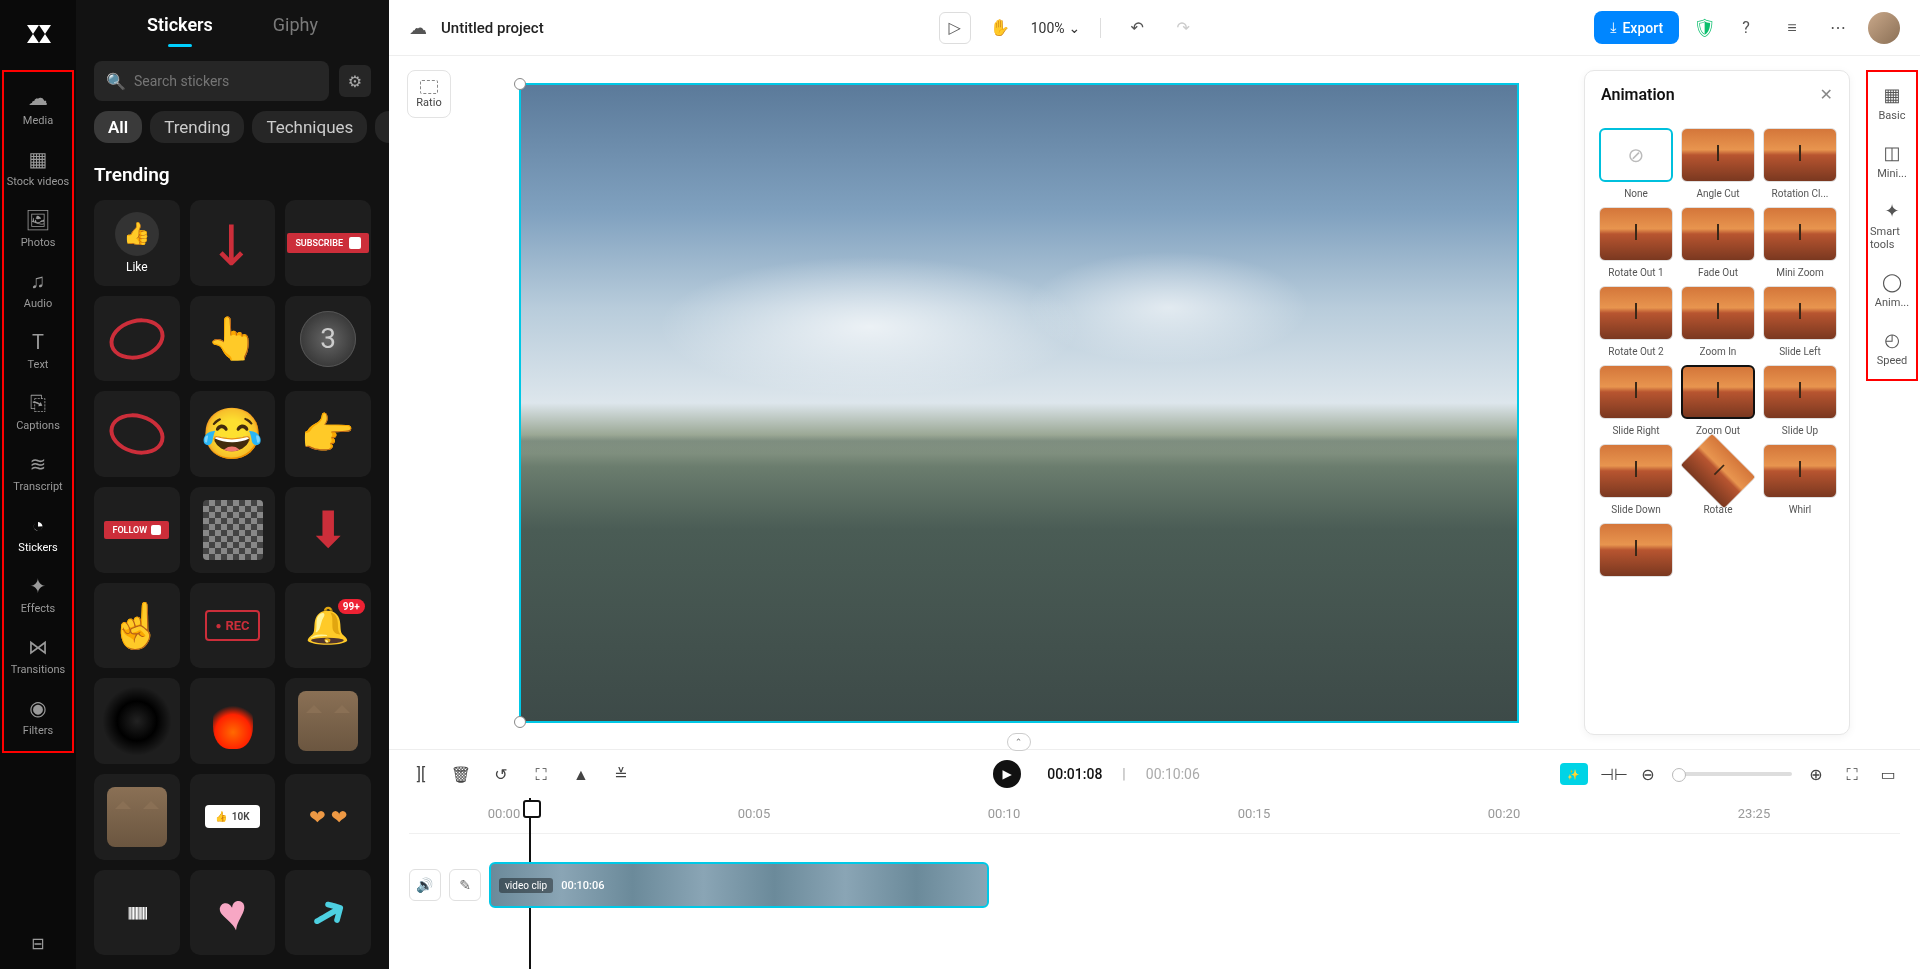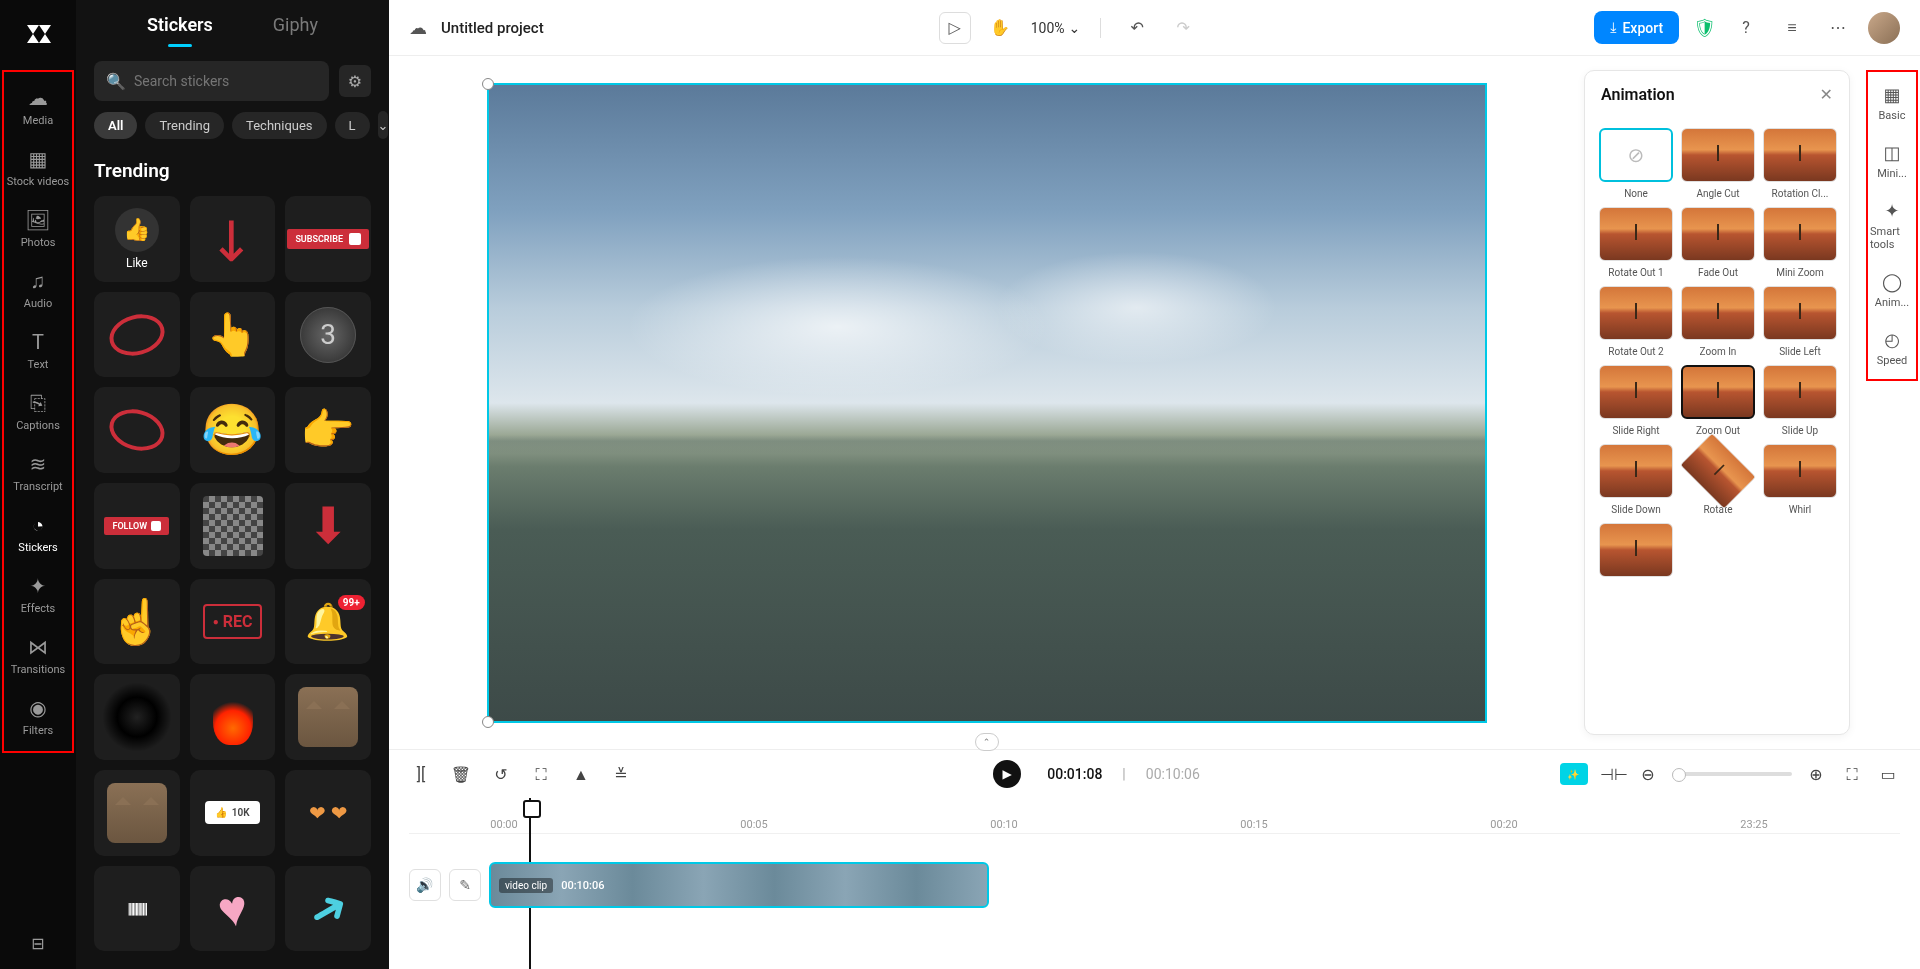--- a/index.html
+++ b/index.html
@@ -14,39 +14,39 @@
 .stickers-panel{width:313px;background:#121212;display:flex;flex-direction:column}
 .sp-tabs{display:flex;padding:14px 24px 0;gap:60px;justify-content:center}
 .sp-tab{color:#7a7a7a;font-size:18px;padding-bottom:12px;cursor:pointer;position:relative}
 .sp-tab.active{color:#fff;font-weight:600}
 .sp-tab.active::after{content:"";position:absolute;bottom:0;left:50%;transform:translateX(-50%);width:24px;height:3px;background:#00d0ff;border-radius:2px}
 .sp-search{display:flex;gap:10px;padding:14px 18px 10px;align-items:center}
 .sp-search-box{flex:1;background:#262626;border-radius:8px;height:40px;display:flex;align-items:center;padding:0 12px;color:#808080}
 .sp-search-box input{background:transparent;border:none;outline:none;color:#ccc;margin-left:8px;font-size:14px;flex:1}
 .sp-filter-btn{width:32px;height:32px;background:#262626;border-radius:6px;display:flex;align-items:center;justify-content:center;color:#aaa;cursor:pointer}
 .sp-chips{display:flex;gap:8px;padding:0 18px 14px;align-items:center}
-.chip{background:#262626;color:#ccc;font-size:13px;padding:6px 14px;border-radius:14px;cursor:pointer;white-space:nowrap}
+.chip{background:#262626;color:#ccc;font-size:17px;padding:6px 14px;border-radius:14px;cursor:pointer;white-space:nowrap}
 .chip.active{background:#3a3a3a;color:#fff;font-weight:600}
 .chip.more{width:30px;height:28px;display:flex;align-items:center;justify-content:center;padding:0}
 .sp-heading{color:#fff;font-size:19px;font-weight:600;padding:6px 18px 14px}
 .sticker-grid{display:grid;grid-template-columns:repeat(3,1fr);gap:10px;padding:0 18px;overflow-y:auto}
 .sticker-cell{aspect-ratio:1;background:#1e1e1e;border-radius:10px;display:flex;align-items:center;justify-content:center;font-size:36px;color:#fff;position:relative;cursor:pointer}
 .sticker-like{flex-direction:column;font-size:12px;gap:4px}
 .sticker-like .thumb{width:44px;height:44px;border-radius:50%;background:#333;display:flex;align-items:center;justify-content:center;font-size:22px;color:#cc2e3a}
 .sticker-sub{background:#cc2e3a;color:#fff;font-size:9px;padding:4px 8px;border-radius:2px;display:flex;align-items:center;gap:6px;font-weight:600}
 .sticker-sub .plus{width:12px;height:12px;background:#fff;border-radius:2px}
 .sticker-arrow{color:#cc2e3a;font-size:56px;transform:rotate(45deg)}
 .sticker-circle{width:56px;height:40px;border:4px solid #cc2e3a;border-radius:50%;transform:rotate(-15deg)}
 .sticker-countdown{width:56px;height:56px;border-radius:50%;background:radial-gradient(circle,#666 0%,#333 80%);display:flex;align-items:center;justify-content:center;font-size:28px;color:#ccc;position:relative}
 .sticker-countdown::before{content:"";position:absolute;inset:0;border:1px solid #555;border-radius:50%}
 .sticker-follow{background:#cc2e3a;color:#fff;font-size:9px;padding:4px 8px;border-radius:2px;font-weight:600;display:flex;align-items:center;gap:4px}
 .sticker-follow .plus{width:10px;height:10px;background:#fff;border-radius:2px}
 .sticker-checker{background:repeating-conic-gradient(#888 0 25%,#444 0 50%) 50%/12px 12px;width:60px;height:60px;border-radius:4px}
 .sticker-downred{color:#cc2e3a;font-size:50px}
-.sticker-rec{border:2px solid #cc2e3a;color:#cc2e3a;font-size:16px;padding:6px 8px;border-radius:4px;font-weight:bold;display:flex;align-items:center;gap:4px}
+.sticker-rec{border:2px solid #cc2e3a;color:#cc2e3a;font-size:13px;padding:6px 8px;border-radius:4px;font-weight:bold;display:flex;align-items:center;gap:4px}
 .sticker-rec::before{content:"●";font-size:10px}
 .sticker-bell{position:relative;font-size:36px;color:#eee}
 .sticker-bell .badge{position:absolute;top:-6px;right:-14px;background:#e23;color:#fff;font-size:10px;border-radius:10px;padding:2px 5px;font-weight:bold}
 .sticker-burst{background:radial-gradient(circle,#222 0%,#000 40%,transparent 70%);width:70px;height:70px}
 .sticker-fire{background:radial-gradient(circle at 50% 70%,#ff6a00,#ff2200 40%,transparent 60%);width:40px;height:56px;border-radius:50% 50% 40% 40%}
 .sticker-cat{width:60px;height:60px;border-radius:8px;background:linear-gradient(#8a7055,#6b5640);position:relative}
 .sticker-cat::before,.sticker-cat::after{content:"";position:absolute;top:6px;width:0;height:0;border:8px solid transparent;border-bottom-color:#8a7055}
 .sticker-cat::before{left:8px}.sticker-cat::after{right:8px}
 .sticker-likebar{background:#fff;color:#444;font-size:10px;padding:6px 10px;border-radius:4px;display:flex;align-items:center;gap:4px;font-weight:600}
 .sticker-hearts{color:#e94;font-size:20px;display:flex;gap:12px}
@@ -103,21 +103,21 @@
 .bs-spacer{flex:1}
 .bs-play{width:28px;height:28px;border-radius:50%;background:#111;color:#fff;display:flex;align-items:center;justify-content:center;cursor:pointer;font-size:12px}
 .bs-time{font-size:14px;color:#111;font-weight:500;margin-left:10px}
 .bs-dur{font-size:14px;color:#aaa;margin-left:4px}
 .bs-right{display:flex;align-items:center;gap:12px}
 .bs-ai{width:28px;height:22px;background:#00d4e6;border-radius:4px;display:flex;align-items:center;justify-content:center;color:#fff;font-size:10px;font-weight:bold}
 .bs-slider{width:120px;height:4px;background:#ddd;border-radius:2px;position:relative}
 .bs-slider::after{content:"";position:absolute;left:0;top:-4px;width:12px;height:12px;background:#fff;border:1px solid #bbb;border-radius:50%}
 .timeline{flex:1;position:relative;padding:0 20px}
 .tl-ruler{height:36px;position:relative;border-bottom:1px solid #f0f0f0}
-.tl-tick{position:absolute;top:20px;font-size:11px;color:#999;transform:translateX(-50%)}
+.tl-tick{position:absolute;top:8px;font-size:13px;color:#999;transform:translateX(-50%)}
 .tl-tracks{display:flex;align-items:center;gap:8px;margin-top:28px}
 .tl-btn{width:32px;height:32px;border:1px solid #e0e0e0;border-radius:6px;display:flex;align-items:center;justify-content:center;color:#666;cursor:pointer;font-size:14px}
 .tl-clip{height:46px;background:linear-gradient(90deg,#6b8a9a,#8aa5b5,#6b8a9a,#8aa5b5,#6b8a9a,#8aa5b5,#6b8a9a,#8aa5b5);border:2px solid #00c8e6;border-radius:6px;width:500px;position:relative;display:flex;align-items:center;padding-left:8px;gap:8px}
 .tl-clip-label{background:rgba(0,0,0,.4);color:#fff;font-size:10px;padding:2px 6px;border-radius:3px}
 .tl-clip-time{color:#fff;font-size:11px;font-weight:500}
 .playhead{position:absolute;top:0;bottom:0;width:2px;background:#111;left:140px}
 .playhead::before{content:"";position:absolute;top:2px;left:-6px;width:14px;height:14px;background:#fff;border:2px solid #111;border-radius:3px}
 .knob{position:absolute;left:50%;bottom:-2px;transform:translateX(-50%);width:24px;height:18px;border:1px solid #ccc;border-radius:10px;background:#fff;display:flex;align-items:center;justify-content:center;font-size:9px;color:#777}
 svg{display:block}
 </style>
@@ -305,20 +305,26 @@
         <span>Export</span>
       </button>
     <span class="tb-shield">🛡</span>
     <div class="tb-tool">?</div>
     <div class="tb-tool">≡</div>
     <div class="tb-tool">⋯</div>
     <div class="tb-avatar"></div>
   </div>
 
   <div class="canvas-area">
+    <div class="canvas-left">
+      <div class="ratio-btn">
+          <div class="ic"></div>
+          <span>Ratio</span>
+        </div>
+    </div>
     <div class="canvas-center">
       <div class="video-frame">
         <div class="handle h-tl"></div>
         <div class="handle h-bl"></div>
       </div>
       <div class="knob">⌃</div>
     </div>
 
     <div class="anim-panel">
       <div class="ap-head">

